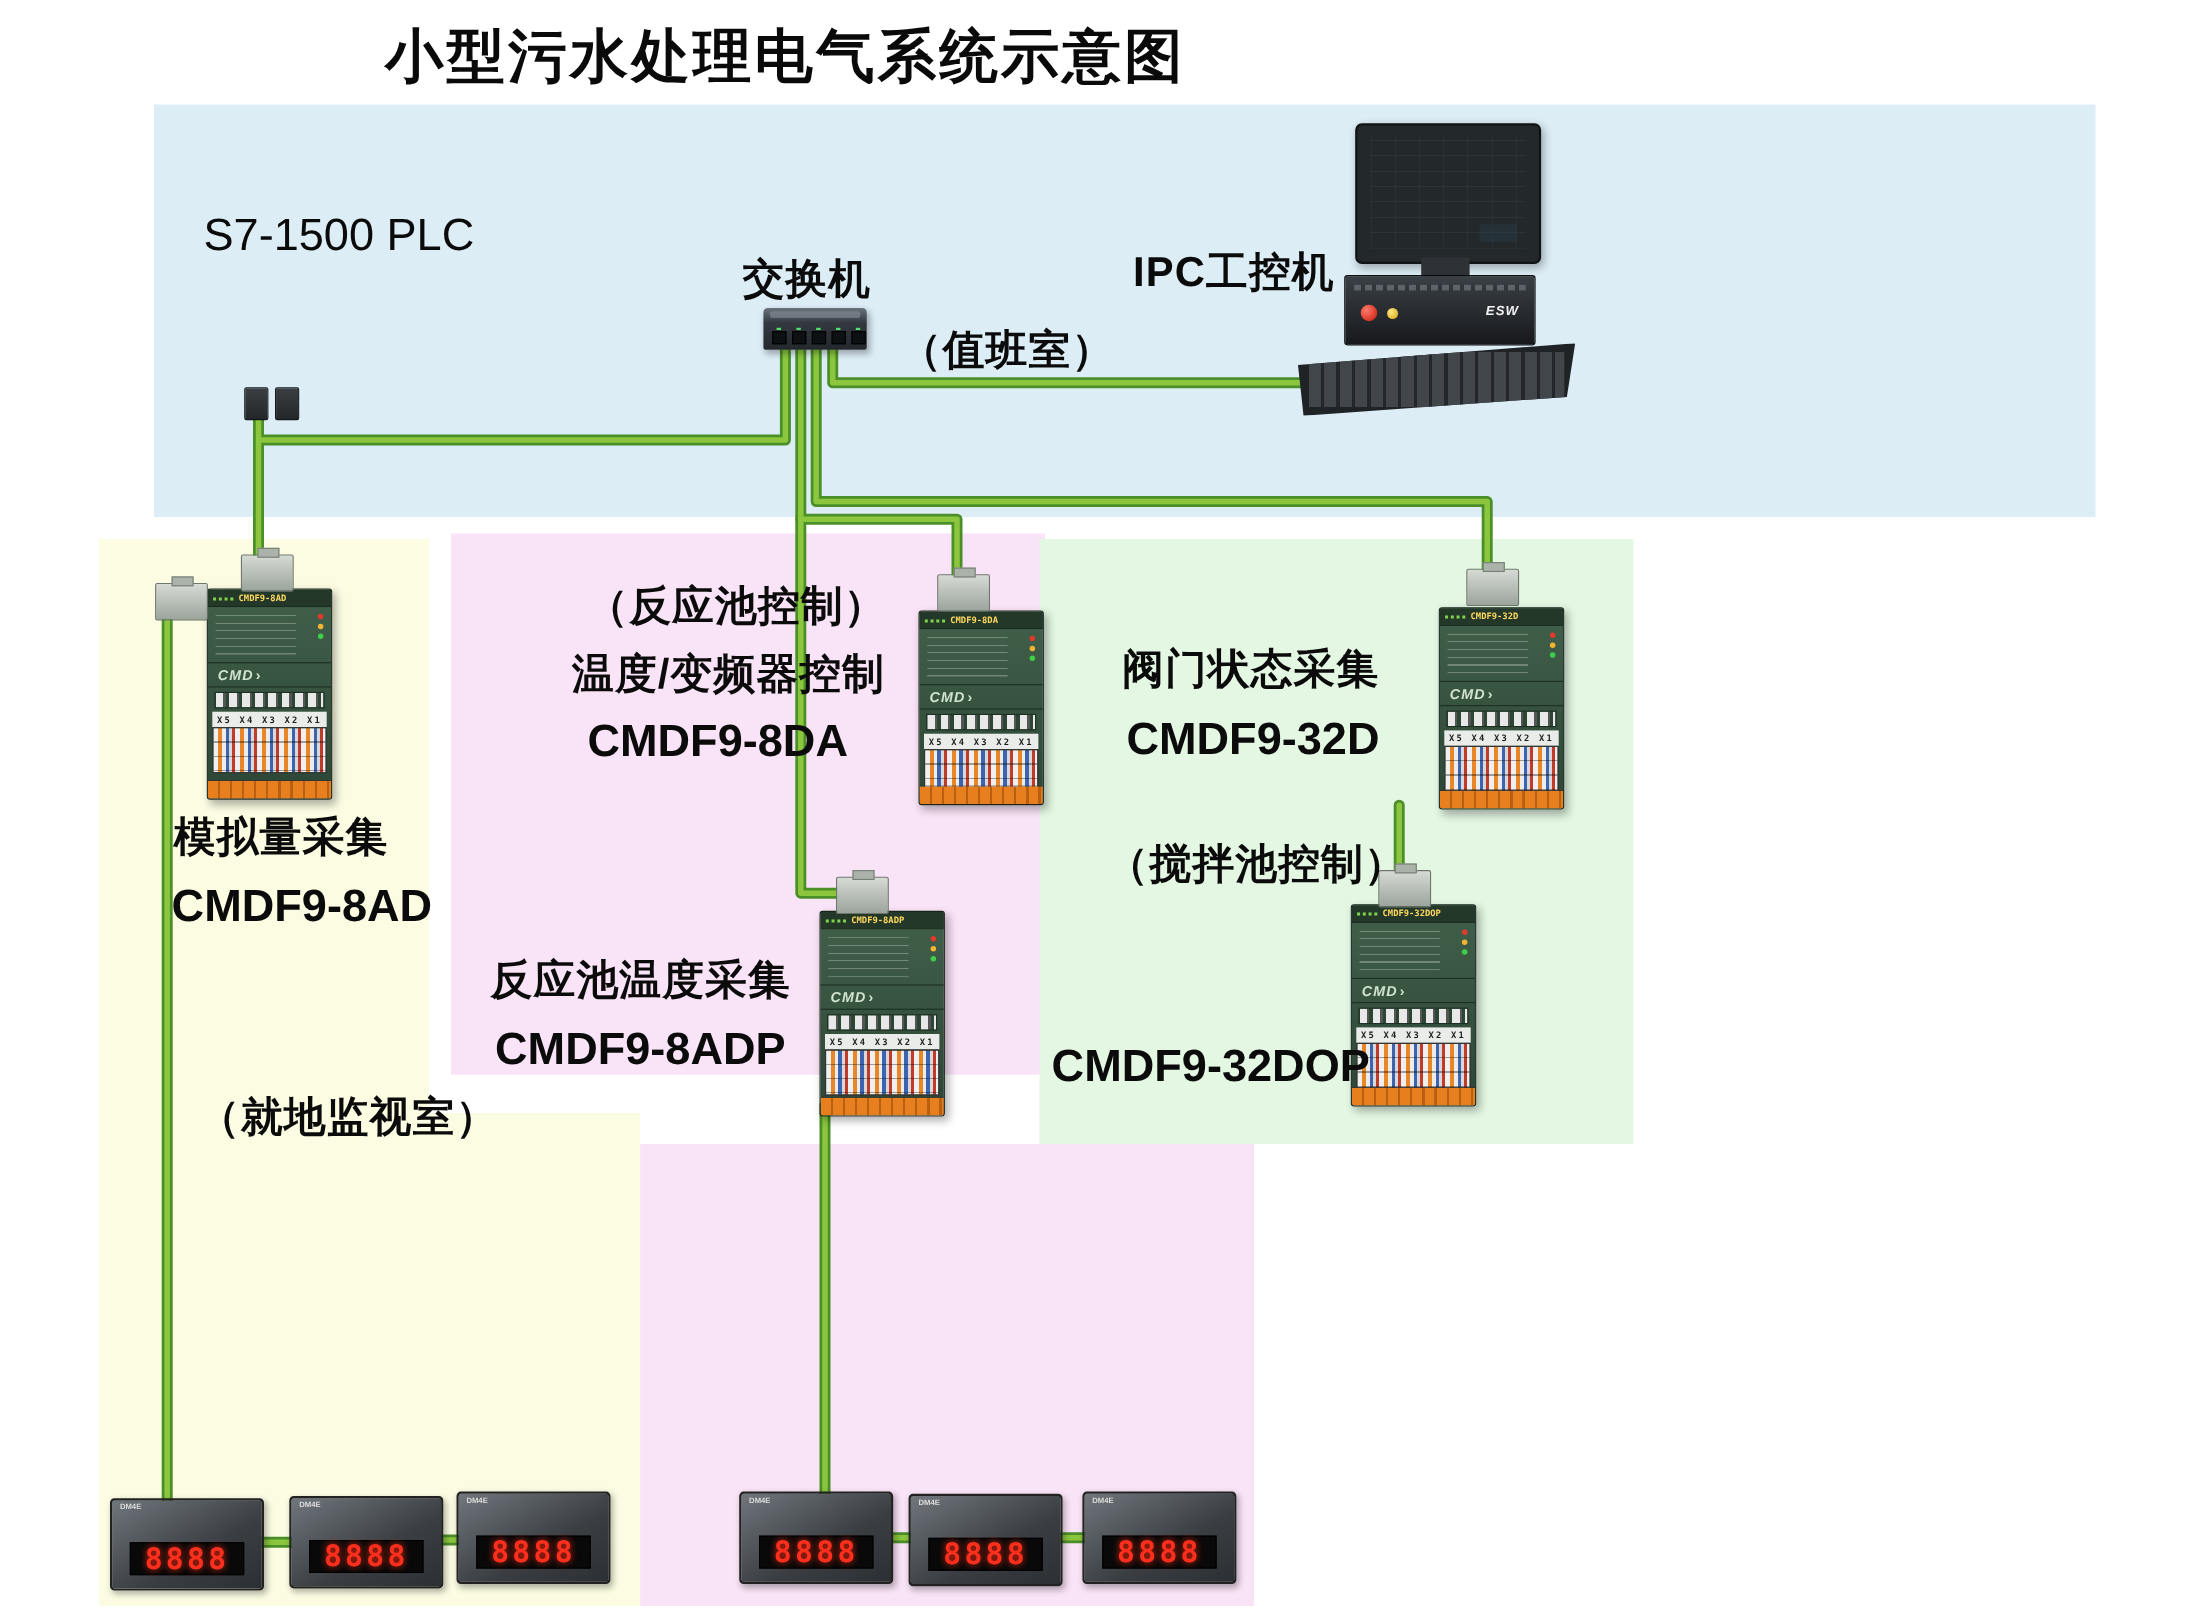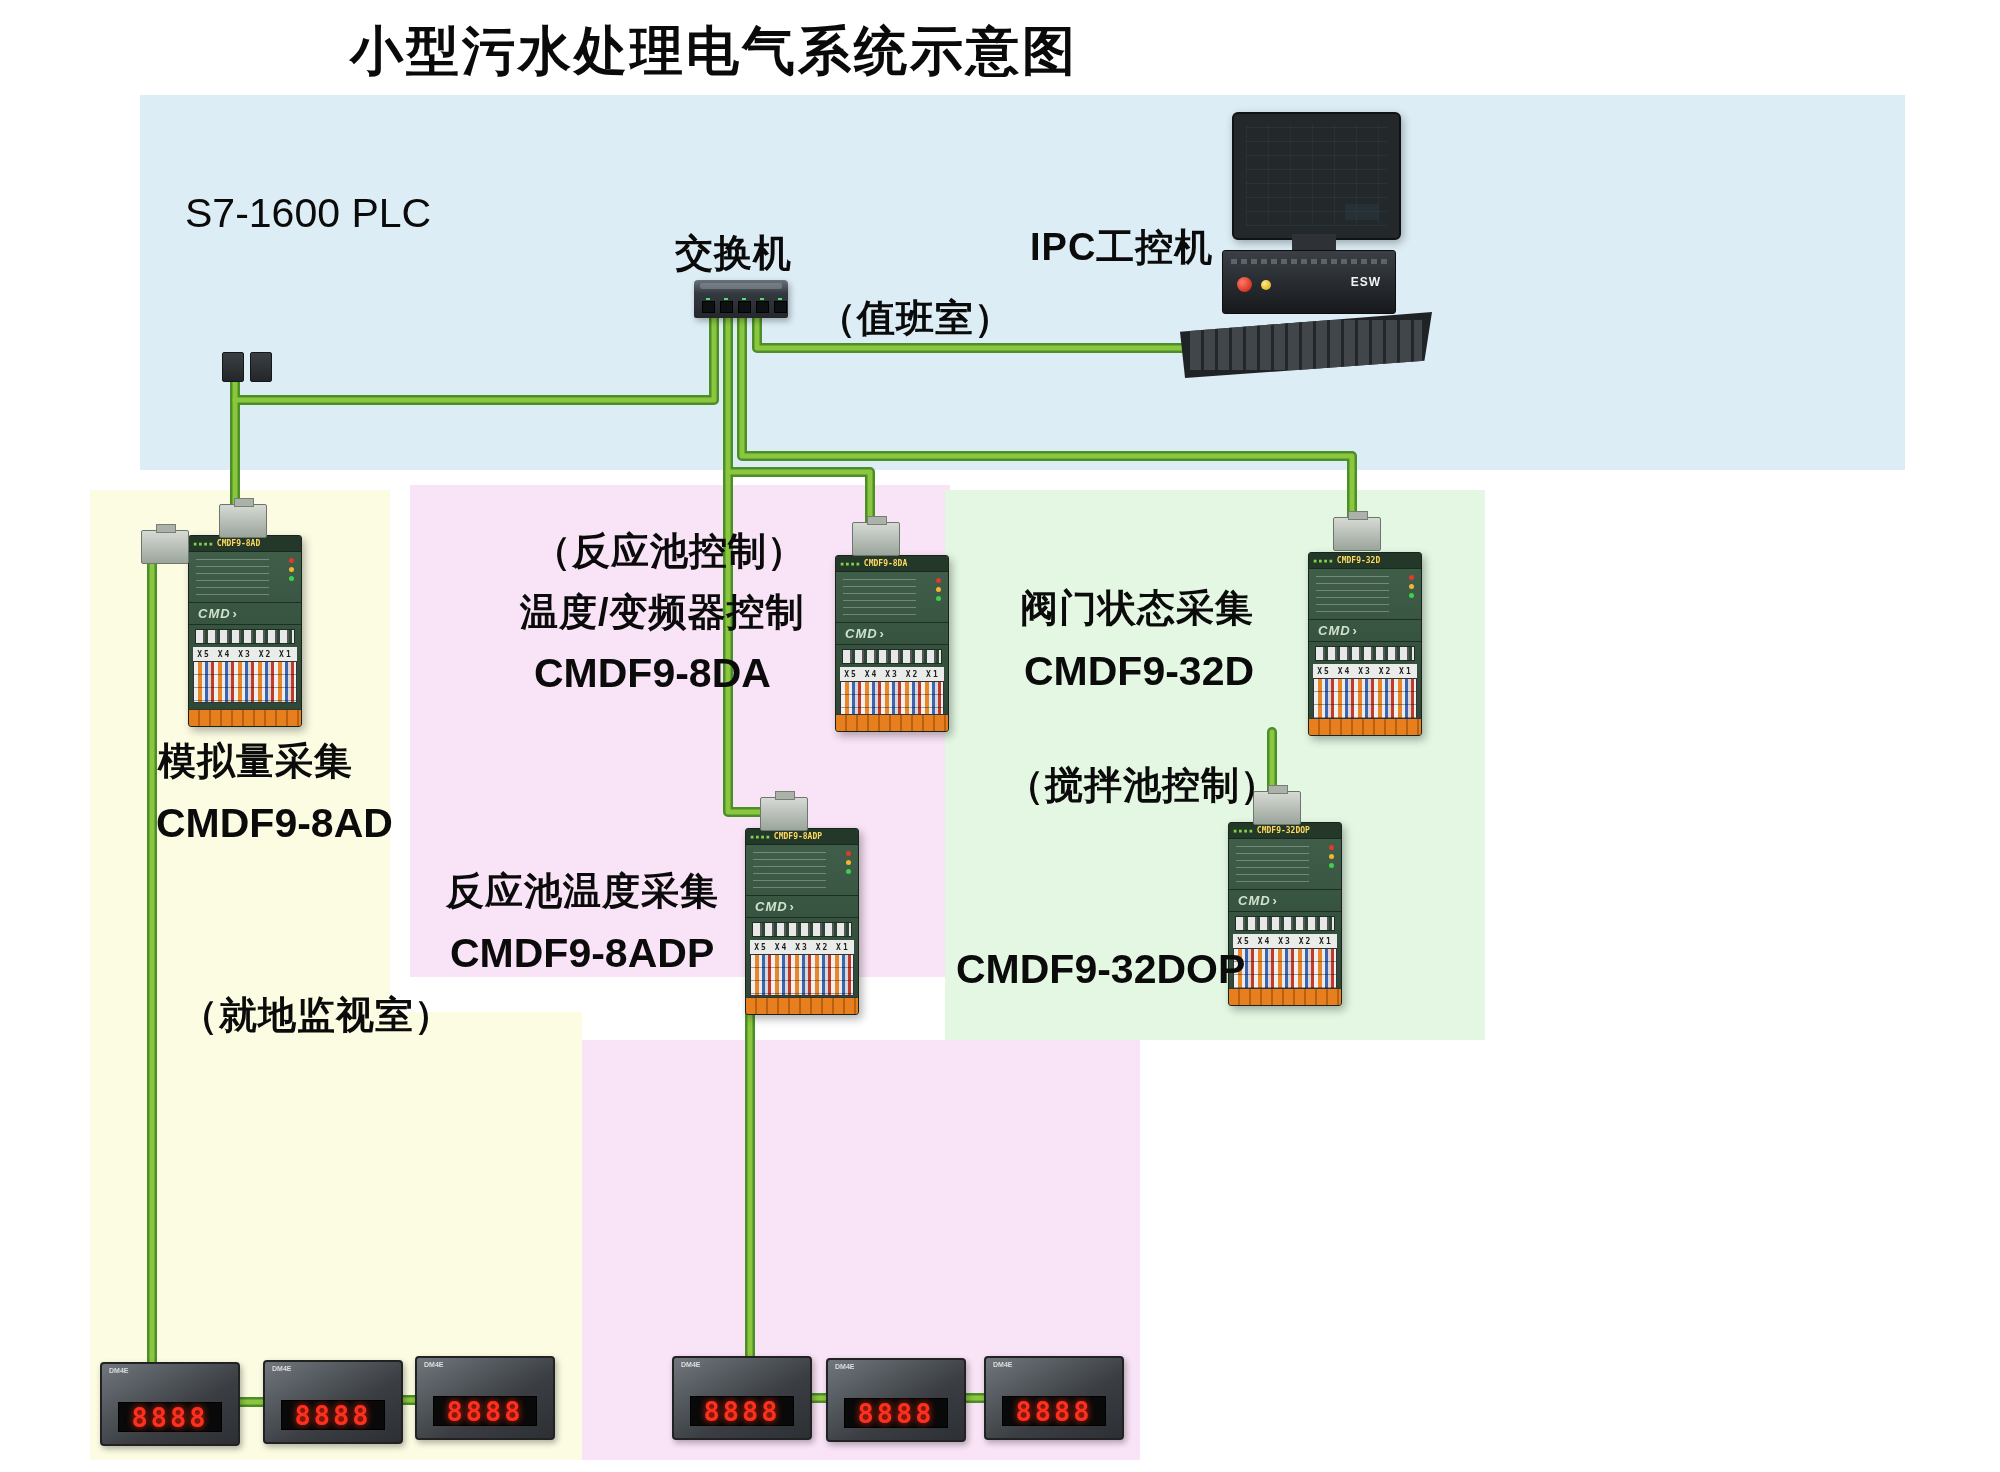--- a/index.html
+++ b/index.html
@@ -63,21 +63,21 @@
   .ipc-screen::after{content:"";position:absolute;right:8px;bottom:6px;width:34px;height:16px;background:rgba(40,60,70,.45);}
   .ipc-neck{position:absolute;left:112px;top:126px;width:44px;height:18px;background:#2e3236;}
   .ipc-chassis{position:absolute;left:42px;top:142px;width:172px;height:62px;
        background:linear-gradient(180deg,#3a4046,#17191c);border:1px solid #0c0d0e;border-radius:3px;}
   .ipc-chassis::before{content:"";position:absolute;left:8px;top:8px;right:8px;height:5px;
        background:repeating-linear-gradient(90deg,#777f86 0 6px,#2d3236 6px 10px);opacity:.6;}
   .ipc-btn{position:absolute;border-radius:50%;}
   .ipc-btn.red{left:14px;top:26px;width:15px;height:15px;background:radial-gradient(circle at 35% 35%,#ff7a6a,#c21807);}
   .ipc-btn.yellow{left:38px;top:29px;width:10px;height:10px;background:radial-gradient(circle at 35% 35%,#ffe98a,#d8a400);}
   .ipc-badge{position:absolute;right:14px;top:24px;font-weight:700;font-size:12px;color:#f2f2f2;
-       letter-spacing:1px;}
+       font-style:italic;letter-spacing:1px;}
   .ipc-keyboard{position:absolute;left:0;top:204px;width:252px;height:66px;background:#202326;
        clip-path:polygon(0 30%,100% 0,97% 74%,2% 100%);}
   .ipc-keyboard::before{content:"";position:absolute;inset:8px 10px;
        background:repeating-linear-gradient(90deg,#41464b 0 11px,#23262a 11px 14px),
                   repeating-linear-gradient(0deg,rgba(255,255,255,.12) 0 9px,rgba(0,0,0,.5) 9px 12px);}
 
   
   .module{position:absolute;z-index:3;width:112px;height:190px;border:1px solid #16241a;border-radius:3px;
        background:linear-gradient(180deg,#41604a,#2c4635);box-shadow:3px 4px 8px rgba(0,0,0,.3);}
   .mod-conn{position:absolute;z-index:1;width:46px;height:32px;
@@ -297,21 +297,21 @@
   </div>
   <div class="meter" style="left:984px;top:1356px;">
     <span class="meter-brand">DM4E</span>
     <div class="meter-display">
         <span>8888</span>
       </div>
   </div>
 
   <div class="title">小型污水处理电气系统示意图</div>
 
-  <div class="lbl plain" style="left:185px;top:190px;">S7-1600  PLC</div>
+  <div class="lbl plain" style="left:185px;top:190px;">S7-1500  PLC</div>
   <div class="lbl" style="left:675px;top:228px;">交换机</div>
   <div class="lbl" style="left:818px;top:248px;margin-top:45px;">（值班室）</div>
   <div class="lbl" style="left:1030px;top:222px;">IPC工控机</div>
 
   <div class="lbl" style="left:533px;top:526px;">（反应池控制）</div>
   <div class="lbl" style="left:520px;top:587px;">温度/变频器控制</div>
   <div class="lbl model" style="left:534px;top:650px;">CMDF9-8DA</div>
   <div class="lbl" style="left:446px;top:866px;">反应池温度采集</div>
   <div class="lbl model" style="left:450px;top:930px;">CMDF9-8ADP</div>
 

